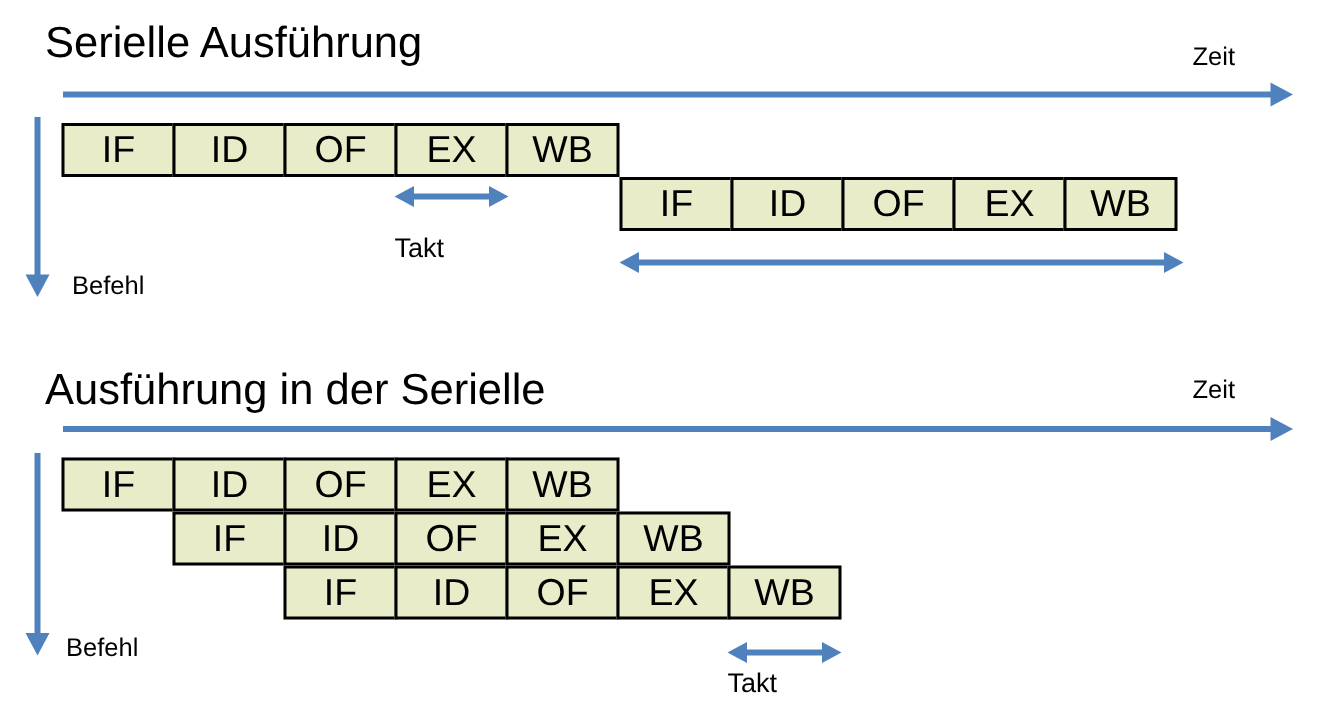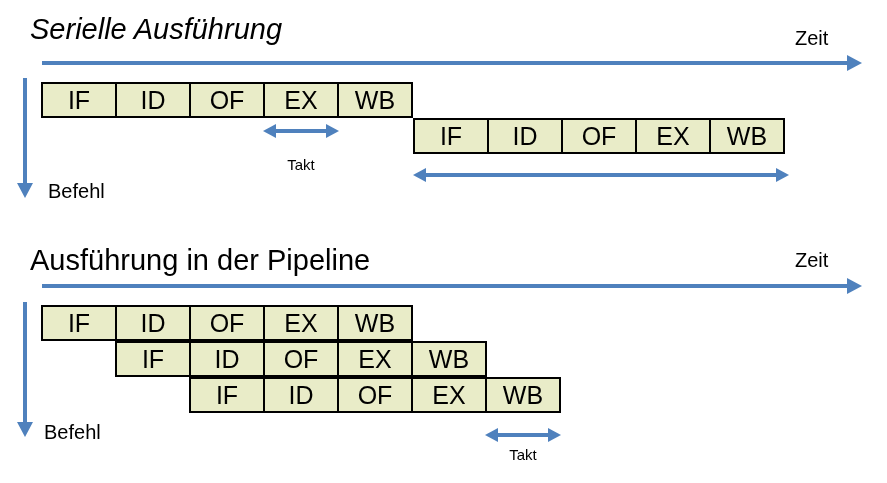--- a/index.html
+++ b/index.html
@@ -7,22 +7,22 @@
     --cell-fill:#e9ecc8;
     --cell-border:#000000;
     --text:#000000;
   }
   html,body{margin:0;padding:0;background:#ffffff;}
   .canvas{
     position:relative;width:887px;height:483px;background:#ffffff;overflow:hidden;
     font-family:"Liberation Sans","DejaVu Sans",sans-serif;color:var(--text);
   }
   .title{position:absolute;font-size:29px;line-height:32px;white-space:nowrap;}
-  .axis-label{position:absolute;font-size:20px;line-height:24px;white-space:nowrap;}
-  .span-label{position:absolute;font-size:15px;line-height:24px;text-align:center;white-space:nowrap;}
+  .axis-label{position:absolute;font-size:17px;line-height:24px;white-space:nowrap;}
+  .span-label{position:absolute;font-size:18px;line-height:24px;text-align:left;white-space:nowrap;}
 
   
   .stage-row{position:absolute;display:flex;justify-content:space-between;}
   .cell{
     box-sizing:border-box;width:76px;height:36px;flex:0 0 76px;
     border:2px solid var(--cell-border);background:var(--cell-fill);
     display:flex;align-items:center;justify-content:center;
     font-size:25px;line-height:1;color:var(--text);
   }
   .cell + .cell{margin-left:-2px;}
@@ -49,21 +49,21 @@
     border-right:13px solid var(--accent);}
   .dbl-arrow .head-r{position:absolute;right:0;top:0;width:0;height:0;
     border-top:7px solid transparent;border-bottom:7px solid transparent;
     border-left:13px solid var(--accent);}
 </style>
 </head>
 <body>
 
 <div class="canvas">
 
-  <div class="title" style="left:30px;top:13px;font-style:italic;">Serielle Ausführung</div>
+  <div class="title" style="left:30px;top:13px;">Serielle Ausführung</div>
 
   <div class="axis-label" style="left:795px;top:26px;">Zeit</div>
 
   <div class="h-arrow" style="left:42px;top:55px;width:820px;">
     <div class="line"></div>
     <div class="head"></div>
   </div>
 
   <div class="v-arrow" style="left:17px;top:78px;height:120px;">
     <div class="line"></div>
@@ -94,21 +94,21 @@
   <div class="span-label" style="left:263px;top:153px;width:76px;">Takt</div>
 
   <div class="axis-label" style="left:48px;top:179px;">Befehl</div>
 
   <div class="dbl-arrow" style="left:413px;top:168px;width:376px;">
     <div class="head-l"></div>
     <div class="line"></div>
     <div class="head-r"></div>
   </div>
 
-  <div class="title" style="left:30px;top:244px;">Ausführung in der Pipeline</div>
+  <div class="title" style="left:30px;top:244px;">Ausführung in der Serielle</div>
 
   <div class="axis-label" style="left:795px;top:248px;">Zeit</div>
 
   <div class="h-arrow" style="left:42px;top:278px;width:820px;">
     <div class="line"></div>
     <div class="head"></div>
   </div>
 
   <div class="v-arrow" style="left:17px;top:302px;height:135px;">
     <div class="line"></div>

